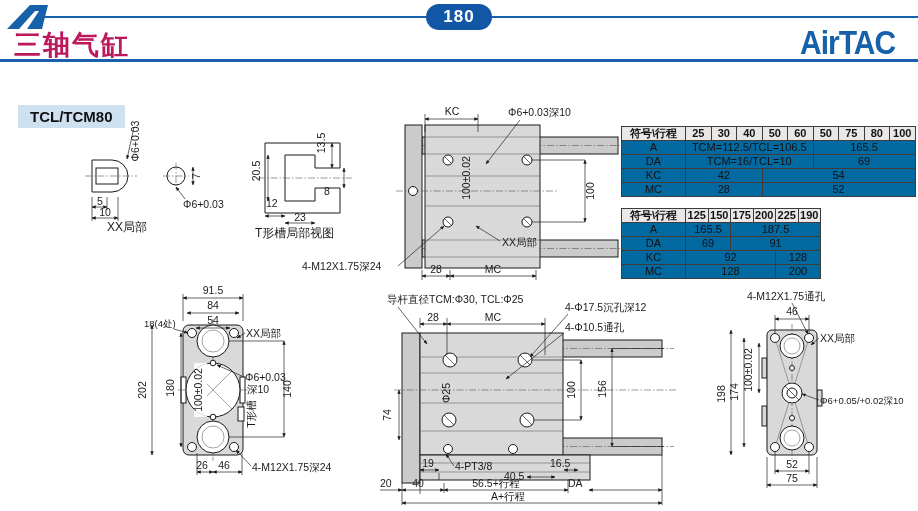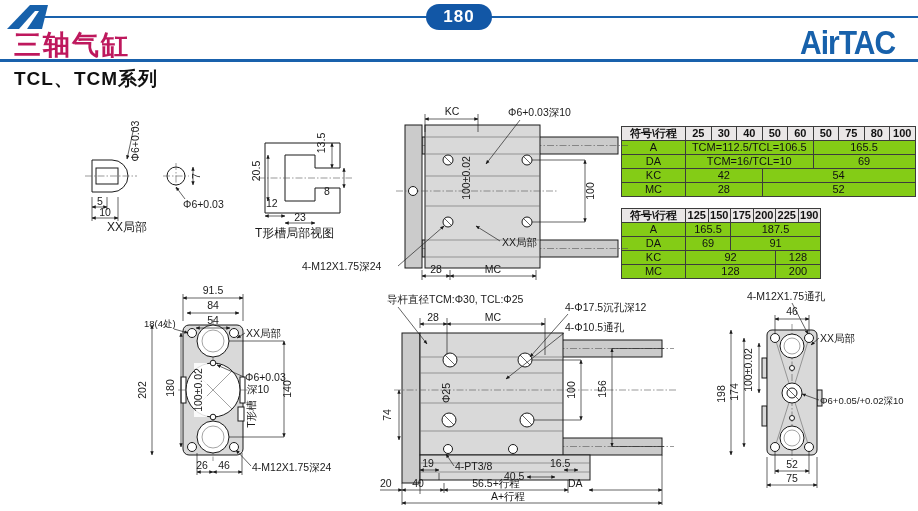--- a/index.html
+++ b/index.html
@@ -9,21 +9,21 @@
   .page-num{position:absolute;left:426px;top:4px;width:66px;height:26px;background:#1257a6;
             border-radius:13px;color:#fff;font-weight:bold;font-size:17px;text-align:center;
             line-height:26px;letter-spacing:1px;}
   .page-title{position:absolute;left:14px;top:27px;font-size:27px;font-weight:bold;color:#be185d;letter-spacing:2px;}
   .brand{position:absolute;left:800px;top:26px;font-size:30px;font-weight:bold;color:#1761ab;
          letter-spacing:-1px;transform:scaleY(1.08);}
   .rule-title{position:absolute;left:0;top:59px;width:918px;height:3px;background:#1961ac;}
   .subtitle{position:absolute;left:14px;top:66px;font-size:19px;font-weight:bold;letter-spacing:1px;}
   .model-chip{position:absolute;left:18px;top:105px;background:#cfe1f1;padding:3px 12px;
               font-size:15px;font-weight:bold;}
-  .spec-table{position:absolute;border-collapse:collapse;table-layout:fixed;background:#84cc16;font-size:11px;}
+  .spec-table{position:absolute;border-collapse:collapse;table-layout:fixed;background:#0369a1;font-size:11px;}
   .spec-table th,.spec-table td{border:1px solid #3c3c3c;text-align:center;padding:0 1px;
               height:13px;line-height:13px;white-space:nowrap;overflow:hidden;font-weight:normal;}
   .spec-table thead th{background:#eae7e7;font-weight:bold;}
   #t1{left:621px;top:126px;width:294px;}
   #t2{left:621px;top:208px;width:199px;}
   svg{position:absolute;overflow:visible;}
   svg text{font-family:"Liberation Sans",sans-serif;font-size:10.5px;fill:#1a1a1a;}
   .cap{font-size:12px;}
   .sm{font-size:9.5px;}
   .ln{stroke:#1a1a1a;stroke-width:1;fill:none;}
@@ -53,21 +53,21 @@
 
   <svg style="left:6px;top:2px" width="44" height="30" viewBox="0 0 44 30">
     <path d="M1,27 L24,3 L42,3 L36,27 Z" fill="#1761ab"></path>
     <path d="M13,27 L29,9 L33,9 L21,27 Z" fill="#fff"></path>
   </svg>
   <div class="rule-top"></div>
   <div class="page-num">180</div>
   <div class="page-title">三轴气缸</div>
   <div class="brand">AirTAC</div>
   <div class="rule-title"></div>
-  <div class="subtitle">TCL、TCM系列</div>
+  <div class="model-chip">TCL/TCM80</div>
 
   <table class="spec-table" id="t1">
     <colgroup>
         <col style="width:64px">
         <col span="9" style="width:25.5px">
       </colgroup>
     <thead>
       <tr>
         <th>符号\行程</th>
         <th>25</th>

